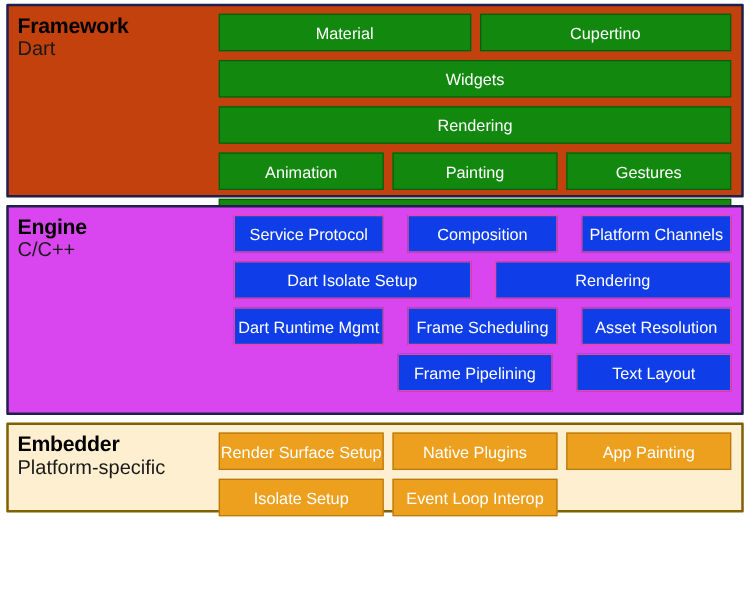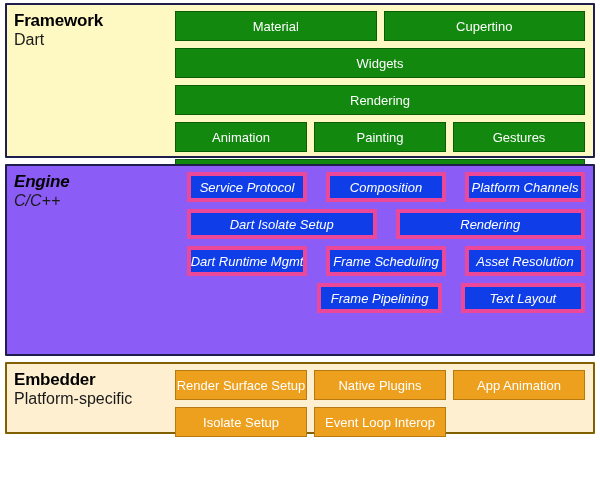--- a/index.html
+++ b/index.html
@@ -28,29 +28,28 @@
     position: relative;
     display: flex;
     flex-direction: row;
     align-items: flex-start;
     border: 2px solid #2b2b5e;
     margin: 3px 5px;
     border-radius: 1px;
   }
 
   .layer-framework {
-    background: #fef9c3;
+    background: #c2410c;
     border-color: #1f1f4d;
     height: 155px;
   }
   .layer-engine {
-    background: #8b5cf6;
+    background: #d946ef;
     border-color: #1f1f4d;
-    height: 192px;
-    font-style: italic;
+    height: 168px;
   }
   .layer-embedder {
     background: #fdefd0;
     border-color: #806000;
     height: 72px;
   }
 
   .layer-head {
     flex: 0 0 140px;
     padding: 6px 0 0 7px;
@@ -100,21 +99,21 @@
     white-space: nowrap;
     overflow: hidden;
   }
 
   .box-green {
     background: #12880f;
     border: 1px solid #0a5c08;
   }
   .box-blue {
     background: #0f3ee8;
-    border: 4px solid #ec4899;
+    border: 1px solid #ec4899;
     margin-left: 12px;
   }
   .box-orange {
     background: #eda01e;
     border: 1px solid #b87a10;
   }
 
   .w-full  { flex: 1 1 100%; }
   .w-half  { flex: 1 1 50%; }
   .w-third { flex: 1 1 33.333%; }
@@ -194,21 +193,21 @@
   <section class="layer layer-embedder">
     <div class="layer-head">
       <div class="layer-title">Embedder</div>
       <div class="layer-sub">Platform-specific</div>
     </div>
     <div class="layer-body">
 
       <div class="row">
         <div class="box box-orange w-third">Render Surface Setup</div>
         <div class="box box-orange w-third">Native Plugins</div>
-        <div class="box box-orange w-third">App Animation</div>
+        <div class="box box-orange w-third">App Painting</div>
       </div>
 
       <div class="row">
         <div class="box box-orange w-third">Isolate Setup</div>
         <div class="box box-orange w-third">Event Loop Interop</div>
         <div class="spacer-third"></div>
       </div>
 
     </div>
   </section>

